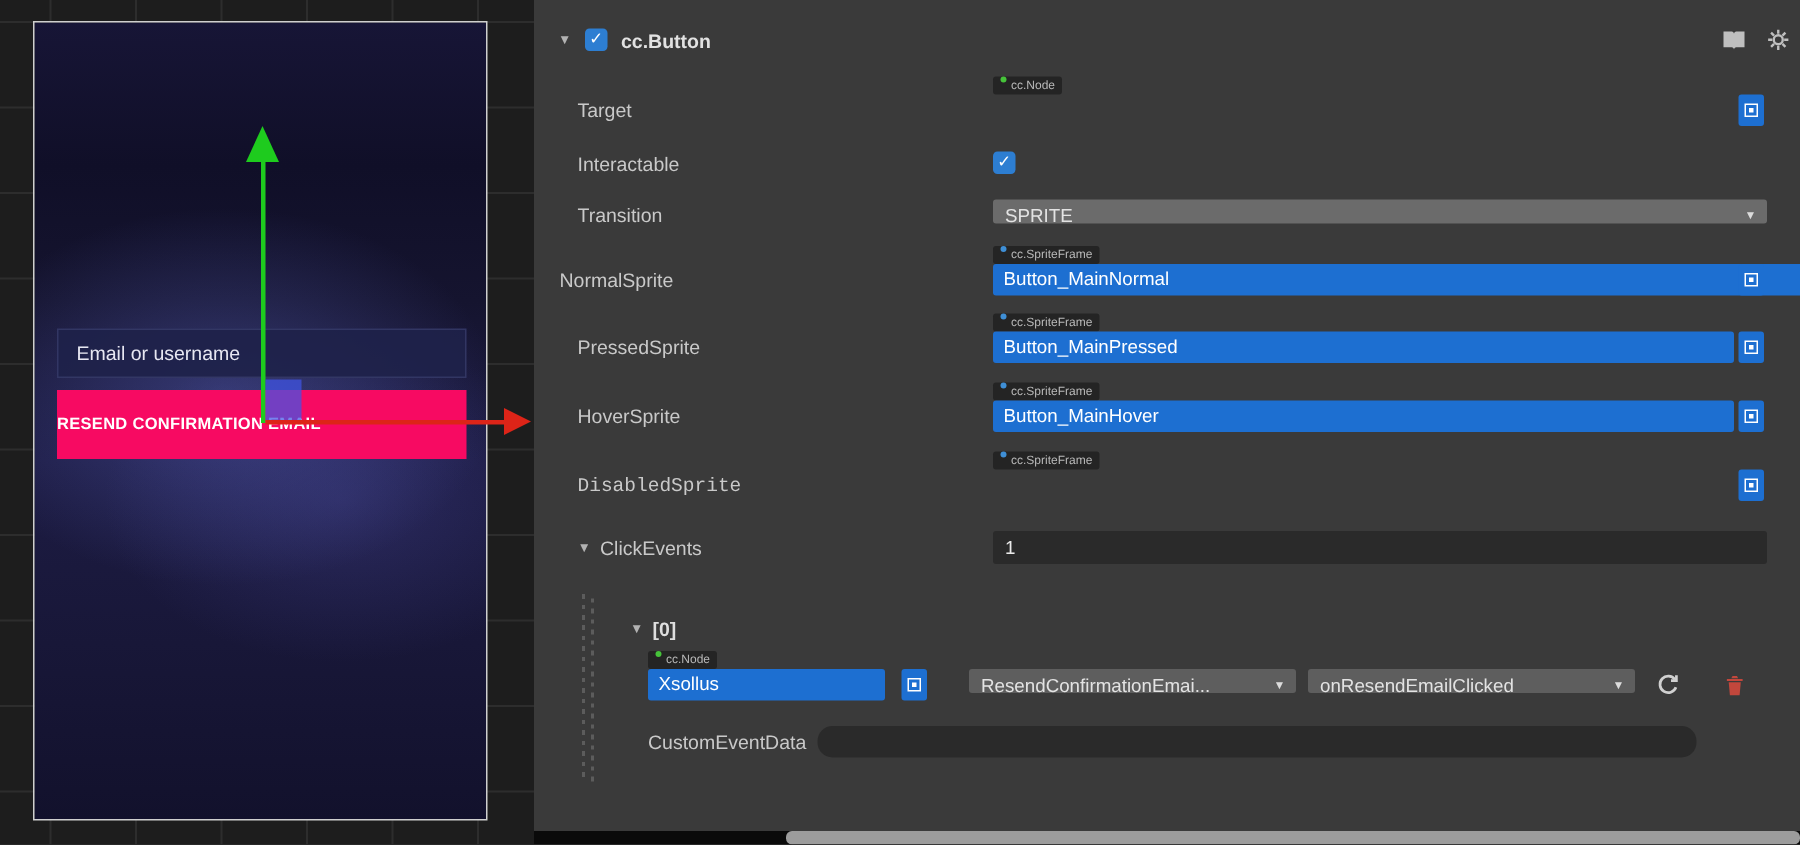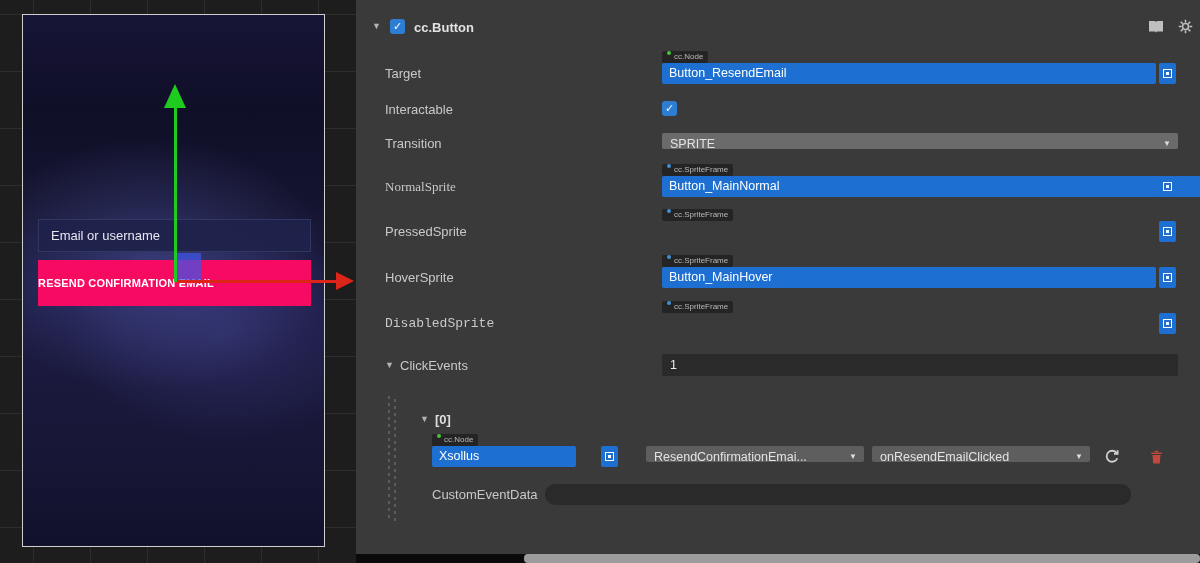--- a/index.html
+++ b/index.html
@@ -141,49 +141,49 @@
         <circle cx="8" cy="8" r="3.2"></circle>
         <path d="M8 0.8v3M8 12.2v3M0.8 8h3M12.2 8h3M2.9 2.9l2.1 2.1M11 11l2.1 2.1M13.1 2.9L11 5M5 11l-2.1 2.1"></path>
       </svg>
     </span>
 
     <span class="label" style="left:29px; top:66px;">Target</span>
     <span class="badge" style="left:306px; top:51px;">
       <span class="dot dot-green"></span>
       <span>cc.Node</span>
     </span>
-    <div class="bluefield" style="left:306px; top:63px; width:494px;">Button_ResendEmail</div>
     <div class="picker" style="left:803px; top:63px;">
       <span class="picker-glyph"></span>
     </div>
 
     <span class="label" style="left:29px; top:102px;">Interactable</span>
     <span class="checkbox" style="left:306px; top:101px;">✓</span>
 
     <span class="label" style="left:29px; top:136px;">Transition</span>
     <div class="dropdown" style="left:306px; top:133px; width:516px;">
       <span>SPRITE</span>
       <span class="dd-arrow">▼</span>
     </div>
 
-    <span class="label" style="left:29px; top:179px;font-family:Liberation Serif, serif;">NormalSprite</span>
+    <span class="label" style="left:17px; top:179px;">NormalSprite</span>
     <span class="badge" style="left:306px; top:164px;">
       <span class="dot dot-blue"></span>
       <span>cc.SpriteFrame</span>
     </span>
     <div class="bluefield" style="left:306px; top:176px; width:568px;">Button_MainNormal</div>
     <div class="picker" style="left:803px; top:176px;">
       <span class="picker-glyph"></span>
     </div>
 
     <span class="label" style="left:29px; top:224px;">PressedSprite</span>
     <span class="badge" style="left:306px; top:209px;">
       <span class="dot dot-blue"></span>
       <span>cc.SpriteFrame</span>
     </span>
+    <div class="bluefield" style="left:306px; top:221px; width:494px;">Button_MainPressed</div>
     <div class="picker" style="left:803px; top:221px;">
       <span class="picker-glyph"></span>
     </div>
 
     <span class="label" style="left:29px; top:270px;">HoverSprite</span>
     <span class="badge" style="left:306px; top:255px;">
       <span class="dot dot-blue"></span>
       <span>cc.SpriteFrame</span>
     </span>
     <div class="bluefield" style="left:306px; top:267px; width:494px;">Button_MainHover</div>
@@ -206,21 +206,21 @@
 
     <div class="hatch" style="left:32px; top:396px; height:126px;"></div>
 
     <span class="fold" style="left:64px; top:414px;">▼</span>
     <span class="label" style="left:79px; top:412px; font-weight:bold; color:#dedede;">[0]</span>
 
     <span class="badge" style="left:76px; top:434px;">
       <span class="dot dot-green"></span>
       <span>cc.Node</span>
     </span>
-    <div class="bluefield" style="left:76px; top:446px; width:144px;">Xsollus</div>
+    <div class="bluefield" style="left:76px; top:446px; width:158px;">Xsollus</div>
     <div class="picker" style="left:245px; top:446px;">
       <span class="picker-glyph"></span>
     </div>
 
     <div class="dropdown gray2" style="left:290px; top:446px; width:218px;">
       <span>ResendConfirmationEmai...</span>
       <span class="dd-arrow">▼</span>
     </div>
     <div class="dropdown gray2" style="left:516px; top:446px; width:218px;">
       <span>onResendEmailClicked</span>

